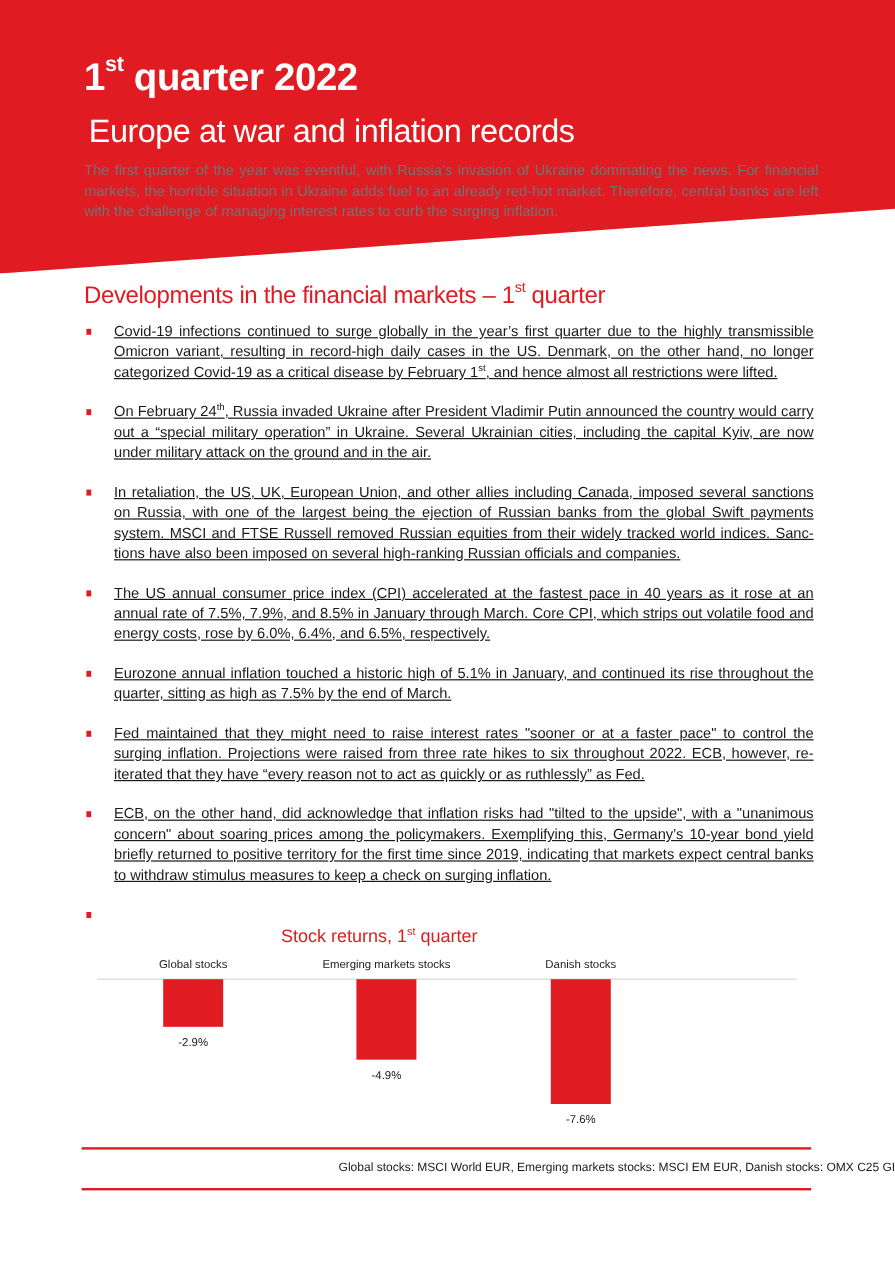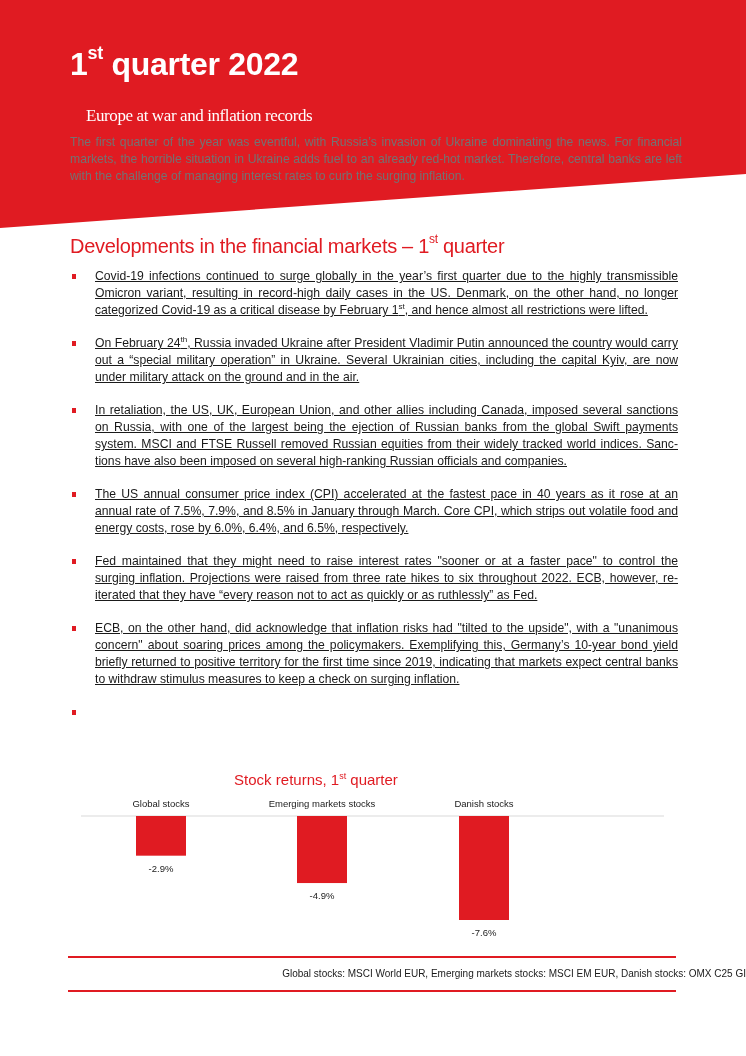--- a/index.html
+++ b/index.html
@@ -11,22 +11,22 @@
     position: absolute; left: 0; top: 0; width: 746px; height: 230px;
     background: #e01b22;
     clip-path: polygon(0 0, 746px 0, 746px 174px, 0 228px);
   }
   .hero-title {
     position: absolute; left: 70px; top: 46px; margin: 0;
     font-size: 32px; font-weight: bold; color: #fff; letter-spacing: -0.3px;
   }
   .hero-title sup { font-size: 18px; position: relative; top: -4px; }
   .hero-subtitle {
-    position: absolute; left: 70px; top: 90px; margin: 16px;
-    font-size: 17px; font-weight: normal; color: #fff; letter-spacing: -0.4px; font-family: Liberation Serif, serif;
+    position: absolute; left: 70px; top: 90px; margin: 4px;
+    font-size: 27px; font-weight: normal; color: #fff; letter-spacing: -0.4px;
   }
   .hero-intro {
     position: absolute; left: 70px; top: 134px; width: 612px; margin: 0;
     font-size: 12.2px; line-height: 17px; color: #737373; text-align: justify;
   }
   .section-title {
     position: absolute; left: 70px; top: 234px; margin: 0;
     font-size: 20px; font-weight: normal; color: #e01b22; letter-spacing: -0.3px;
   }
   .section-title sup { font-size: 12px; position: relative; top: -2px; }
@@ -64,20 +64,21 @@
 <h2 class="hero-subtitle">Europe at war and inflation records</h2>
 <p class="hero-intro">The first quarter of the year was eventful, with Russia’s invasion of Ukraine dominating the news. For financial markets, the horrible situation in Ukraine adds fuel to an already red-hot market. Therefore, central banks are left with the challenge of managing interest rates to curb the surging inflation.</p>
 
 <h2 class="section-title"><span>Developments in the financial markets – 1</span><sup>st</sup><span> quarter</span></h2>
 
 <ul class="bullets">
   <li><span class="bullet-mark"></span><span>Covid-19 infections continued to surge globally in the year’s first quarter due to the highly transmissible Omicron variant, resulting in record-high daily cases in the US. Denmark, on the other hand, no longer categorized Covid-19 as a critical disease by February 1</span><sup>st</sup><span>, and hence almost all restrictions were lifted.</span></li>
   <li><span class="bullet-mark"></span><span>On February 24</span><sup>th</sup><span>, Russia invaded Ukraine after President Vladimir Putin announced the country would carry out a “special military operation” in Ukraine. Several Ukrainian cities, including the capital Kyiv, are now under military attack on the ground and in the air.</span></li>
   <li><span class="bullet-mark"></span><span>In retaliation, the US, UK, European Union, and other allies including Canada, imposed several sanctions on Russia, with one of the largest being the ejection of Russian banks from the global Swift payments system. MSCI and FTSE Russell removed Russian equities from their widely tracked world indices. Sanc-tions have also been imposed on several high-ranking Russian officials and companies.</span></li>
   <li><span class="bullet-mark"></span><span>The US annual consumer price index (CPI) accelerated at the fastest pace in 40 years as it rose at an annual rate of 7.5%, 7.9%, and 8.5% in January through March. Core CPI, which strips out volatile food and energy costs, rose by 6.0%, 6.4%, and 6.5%, respectively.</span></li>
+  <li><span class="bullet-mark"></span><span>Eurozone annual inflation touched a historic high of 5.1% in January, and continued its rise throughout the quarter, sitting as high as 7.5% by the end of March.</span></li>
   <li><span class="bullet-mark"></span><span>Fed maintained that they might need to raise interest rates "sooner or at a faster pace" to control the surging inflation. Projections were raised from three rate hikes to six throughout 2022. ECB, however, re-iterated that they have “every reason not to act as quickly or as ruthlessly” as Fed.</span></li>
   <li><span class="bullet-mark"></span><span>ECB, on the other hand, did acknowledge that inflation risks had "tilted to the upside", with a "unanimous concern" about soaring prices among the policymakers. Exemplifying this, Germany’s 10-year bond yield briefly returned to positive territory for the first time since 2019, indicating that markets expect central banks to withdraw stimulus measures to keep a check on surging inflation.</span></li>
   <li class="last"><span class="bullet-mark"></span><br></li>
 </ul>
 
 <h3 class="chart-title"><span>Stock returns, 1</span><sup>st</sup><span> quarter</span></h3>
 
 <svg id="chart" width="746" height="160" xmlns="http://www.w3.org/2000/svg">
     <line x1="81" x2="664" y1="26" y2="26" stroke="#d9d9d9" stroke-width="1"></line>
     <text x="161" y="17" text-anchor="middle" font-family="&quot;Liberation Sans&quot;, sans-serif" font-size="9.5" fill="#1a1a1a">Global stocks</text>

